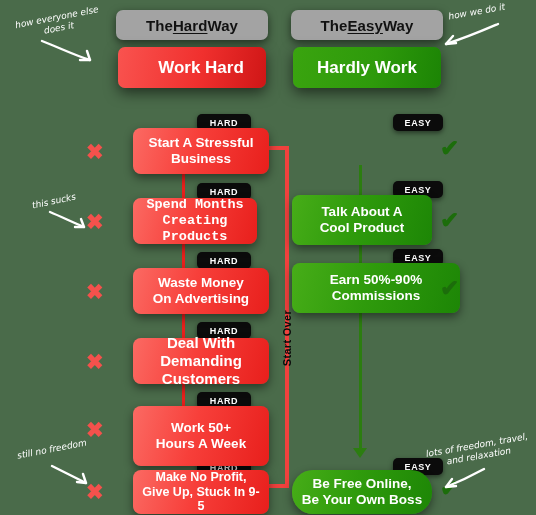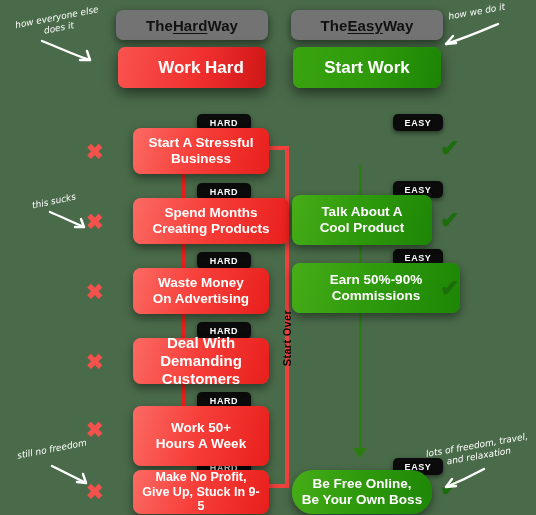--- a/index.html
+++ b/index.html
@@ -7,21 +7,21 @@
     width: 536px; height: 515px;
     background: #4a6b4a;
     font-family: "Liberation Sans", sans-serif;
     overflow: hidden;
   }
   #stage { position: relative; width: 536px; height: 515px; }
 
   
   .hdr-card {
     position: absolute;
-    background: #737373;
+    background: #a3a3a3;
     border-radius: 7px;
     box-shadow: 0 3px 9px rgba(0,0,0,.55);
     display: flex; align-items: center; justify-content: center;
     color: #111;
     font-weight: bold;
     font-size: 15px;
     letter-spacing: .1px;
   }
   .hdr-card u { text-underline-offset: 2px; }
 
@@ -162,21 +162,21 @@
   <div class="hero red" style="left:118px; top:47px; width:148px; height:41px;padding-left:18px;">
     <span>Work Hard</span>
   </div>
 
   <div class="hdr-card" style="left:291px; top:10px; width:152px; height:30px;">
     <span>The </span>
       <u>Easy</u>
       <span> Way</span>
   </div>
   <div class="hero green" style="left:293px; top:47px; width:148px; height:41px;">
-    <span>Start Work</span>
+    <span>Hardly Work</span>
   </div>
 
   <div class="conn red" style="left:182px; top:174px; width:3px; height:24px;"></div>
   <div class="conn red" style="left:182px; top:244px; width:3px; height:24px;"></div>
   <div class="conn red" style="left:182px; top:314px; width:3px; height:24px;"></div>
   <div class="conn red" style="left:182px; top:384px; width:3px; height:24px;"></div>
   <div class="conn red" style="left:182px; top:452px; width:3px; height:14px;"></div>
   <div class="tri red-down" style="left:176px; top:452px;"></div>
 
   <div class="conn green" style="left:359px; top:165px; width:3px; height:30px;"></div>
@@ -191,21 +191,21 @@
   <div class="startover" style="left:281px; top:310px;">Start Over</div>
 
   <div class="badge" style="left:197px; top:114px; width:54px; height:17px;">HARD</div>
   <div class="box red" style="left:117px; top:128px; width:136px; height:46px; white-space:pre-line;">
     <span>Start A Stressful
 Business</span>
   </div>
   <div class="mark xmark" style="left:86px; top:141px;">✖</div>
 
   <div class="badge" style="left:197px; top:183px; width:54px; height:17px;">HARD</div>
-  <div class="box red" style="left:117px; top:198px; width:156px; height:46px; white-space:pre-line;">
+  <div class="box red" style="left:117px; top:198px; width:124px; height:46px; white-space:pre-line;font-family:Liberation Mono, monospace;">
     <span>Spend Months
 Creating Products</span>
   </div>
   <div class="mark xmark" style="left:86px; top:211px;">✖</div>
 
   <div class="badge" style="left:197px; top:252px; width:54px; height:17px;">HARD</div>
   <div class="box red" style="left:117px; top:268px; width:136px; height:46px; white-space:pre-line;">
     <span>Waste Money
 On Advertising</span>
   </div>

